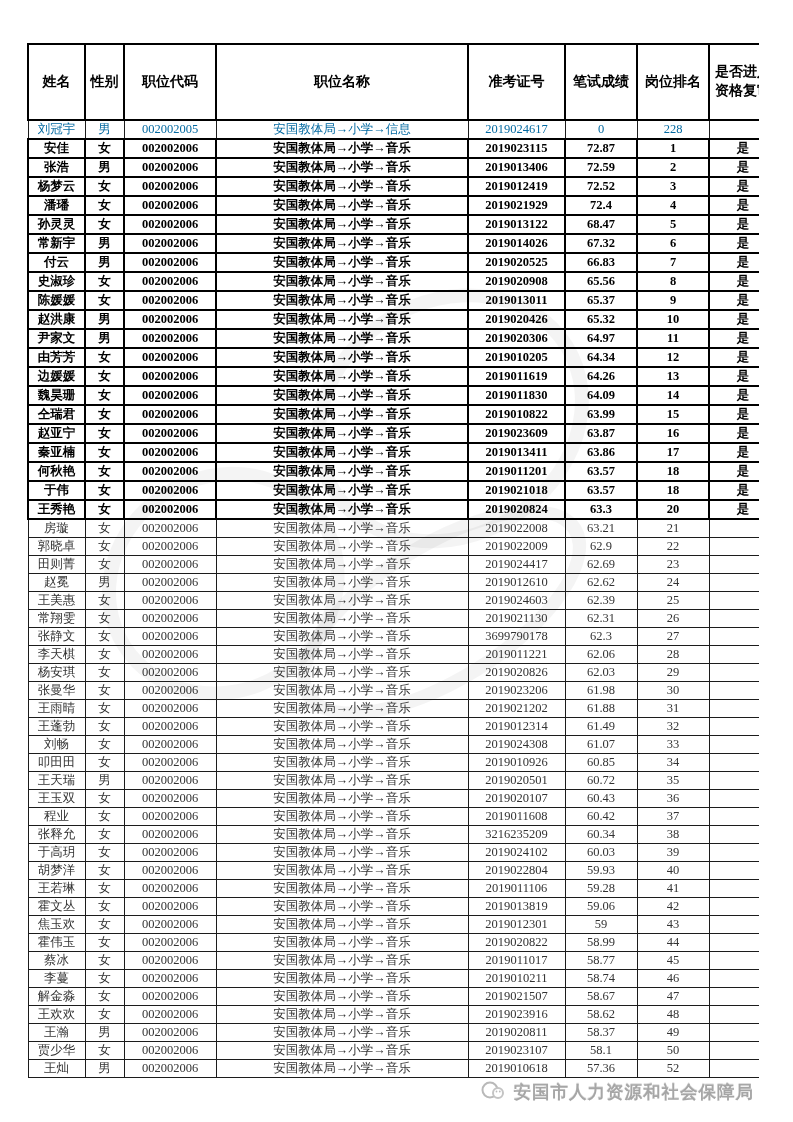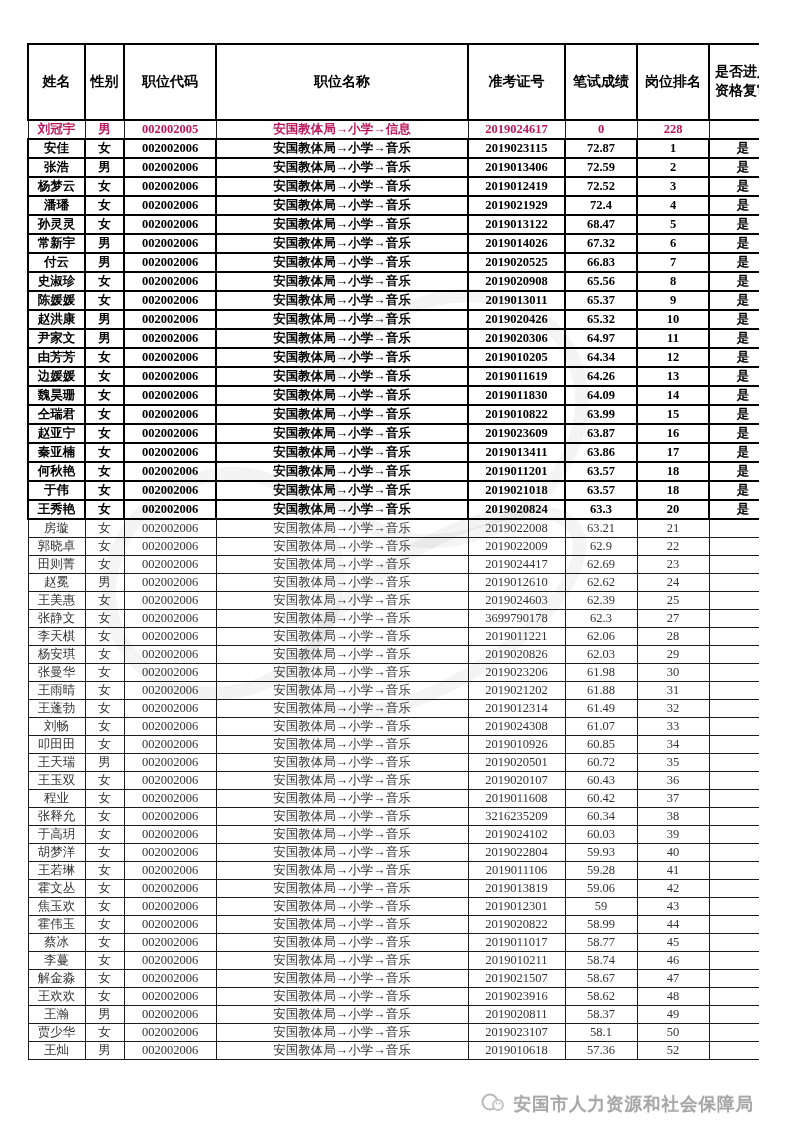--- a/index.html
+++ b/index.html
@@ -46,36 +46,35 @@
     border:1px solid #1c1c1c;
     font-size:12.5px;
     height:17px;
     padding:0 2px;
     text-align:center;
     vertical-align:middle;
     white-space:nowrap;
     overflow:hidden;
     color:#333;
   }
-  tr.r-dim td{color:#be185d;font-weight:bold;}
+  tr.r-dim td{color:#0369a1;}
   tr.r-bold td{
     font-weight:bold;
     color:#000;
     border:2px solid #000;
   }
   .footer{
     position:absolute;
     top:1080px;right:5px;
     display:flex;align-items:center;gap:7px;
     color:#a6a6a6;
     font-size:17.5px;
     font-weight:bold;
     letter-spacing:1px;
     text-shadow:0 1px 0 #ffffff, 0 -1px 0 #dedede;
-    margin-top:12px;
   }
   .footer svg{display:block;}
 </style>
 </head>
 <body>
 
 <div class="page">
 
   <div class="watermark">
     <div class="wm-arc wm-a1"></div>
@@ -361,20 +360,30 @@
           <td>王美惠</td>
           <td>女</td>
           <td>002002006</td>
           <td>安国教体局→小学→音乐</td>
           <td>2019024603</td>
           <td>62.39</td>
           <td>25</td>
           <td></td>
         </tr>
         <tr class="r-normal">
+          <td>常翔雯</td>
+          <td>女</td>
+          <td>002002006</td>
+          <td>安国教体局→小学→音乐</td>
+          <td>2019021130</td>
+          <td>62.31</td>
+          <td>26</td>
+          <td></td>
+        </tr>
+        <tr class="r-normal">
           <td>张静文</td>
           <td>女</td>
           <td>002002006</td>
           <td>安国教体局→小学→音乐</td>
           <td>3699790178</td>
           <td>62.3</td>
           <td>27</td>
           <td></td>
         </tr>
         <tr class="r-normal">

